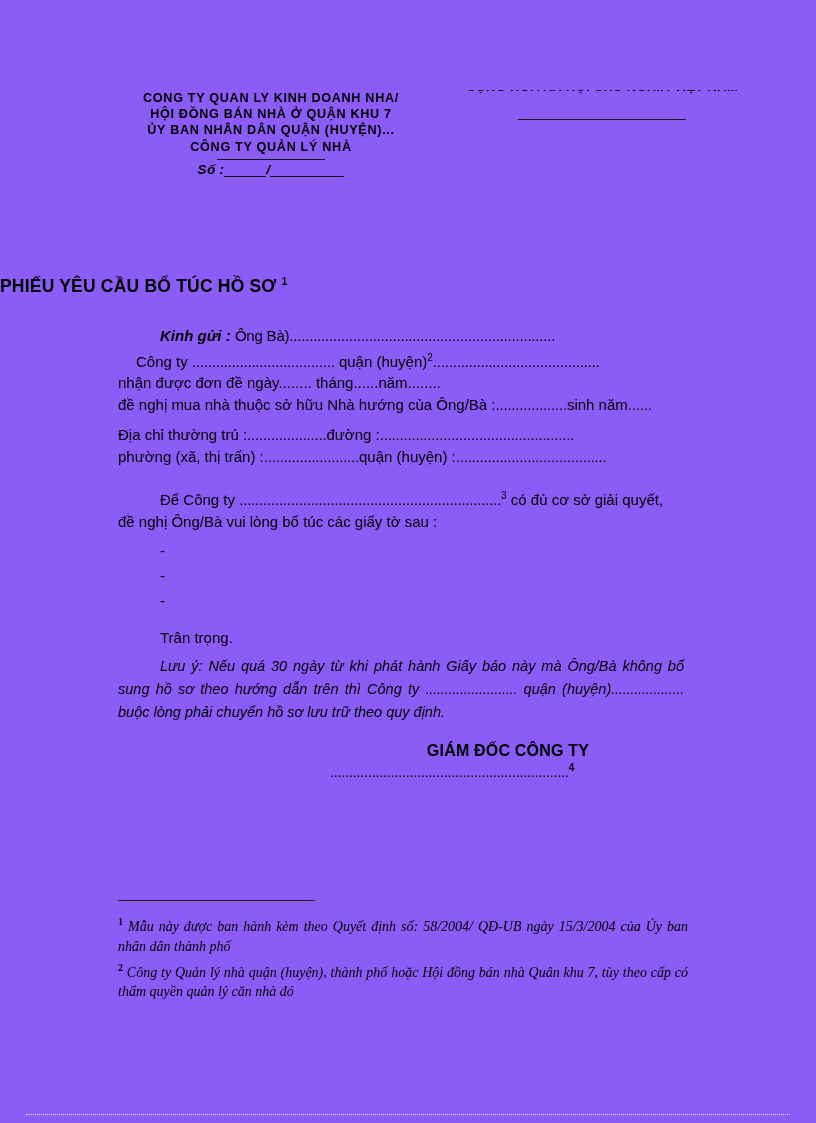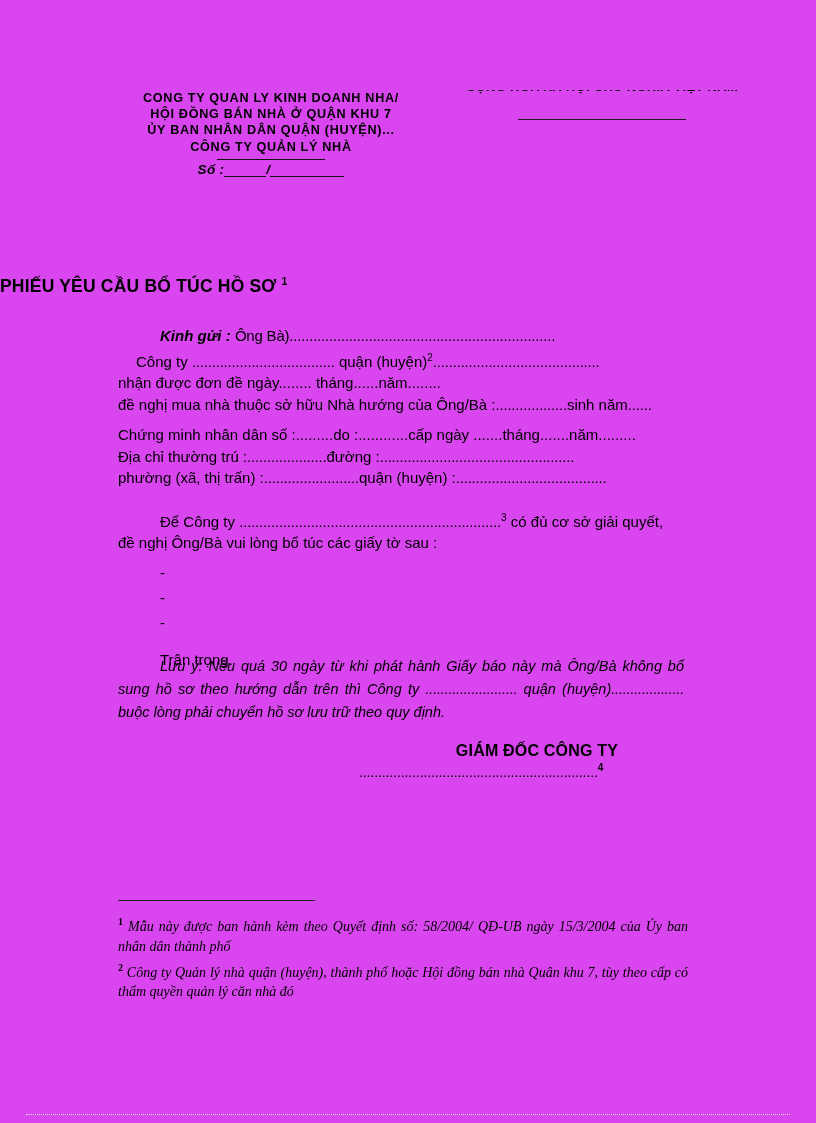--- a/index.html
+++ b/index.html
@@ -14,21 +14,21 @@
     font-family: "Liberation Sans", sans-serif;
     color: #000000;
     overflow: hidden;
   }
 
   .page {
     position: absolute;
     left: 0; top: 0;
     width: 816px;
     height: 1123px;
-    background: #d946ef;
+    background: #8b5cf6;
   }
 
   
   .header-row {
     position: absolute;
     left: 0;
     top: 90px;
     width: 816px;
     display: flex;
     align-items: flex-start;
@@ -168,21 +168,20 @@
   }
   .note-indent { display: inline-block; width: 42px; }
 
   
   .sign-block {
     position: absolute;
     left: 330px;
     top: 742px;
     width: 356px;
     text-align: center;
-    margin-left: 29px;
   }
   .sign-title {
     font-size: 16px;
     font-weight: bold;
     letter-spacing: 0.2px;
   }
   .sign-dots {
     margin-top: 2px;
     font-size: 14px;
     letter-spacing: -0.1px;
@@ -266,21 +265,20 @@
     <div class="ln"><span class="indent"></span><span class="kinh-gui">Kinh gửi :</span> <span class="dots">Ông Bà)...................................................................</span></div>
 
     <div class="ln"><span style="display:inline-block;width:18px"></span><span>Công ty</span> <span class="dots">....................................</span> <span>quận (huyện)</span><sup class="fn">2</sup><span class="dots">..........................................</span></div>
 
     <div class="ln">nhận được đơn đề ngày........ tháng......năm........</div>
 
     <div class="ln"><span>đề nghị mua nhà thuộc sở hữu Nhà hướng của Ông/Bà :</span><span class="dots">..................</span><span>sinh năm</span><span class="dots">......</span></div>
 
     <div class="gap-sm"></div>
 
-    <div class="ln">Chứng minh nhân dân số :.........do :............cấp ngày .......tháng.......năm.........</div>
 
     <div class="ln"><span>Địa chỉ thường trú :</span><span class="dots">....................</span><span>đường :</span><span class="dots">.................................................</span></div>
 
     <div class="ln"><span>phường (xã, thị trấn) :</span><span class="dots">........................</span><span>quận (huyện) :</span><span class="dots">......................................</span></div>
 
     <div class="gap-md"></div>
 
     <div class="ln"><span class="indent"></span><span>Để Công ty</span> <span class="dots">..................................................................</span><sup class="fn">3</sup> <span>có đủ cơ sở giải quyết,</span></div>
 
     <div class="ln">đề nghị Ông/Bà vui lòng bổ túc các giấy tờ sau :</div>

